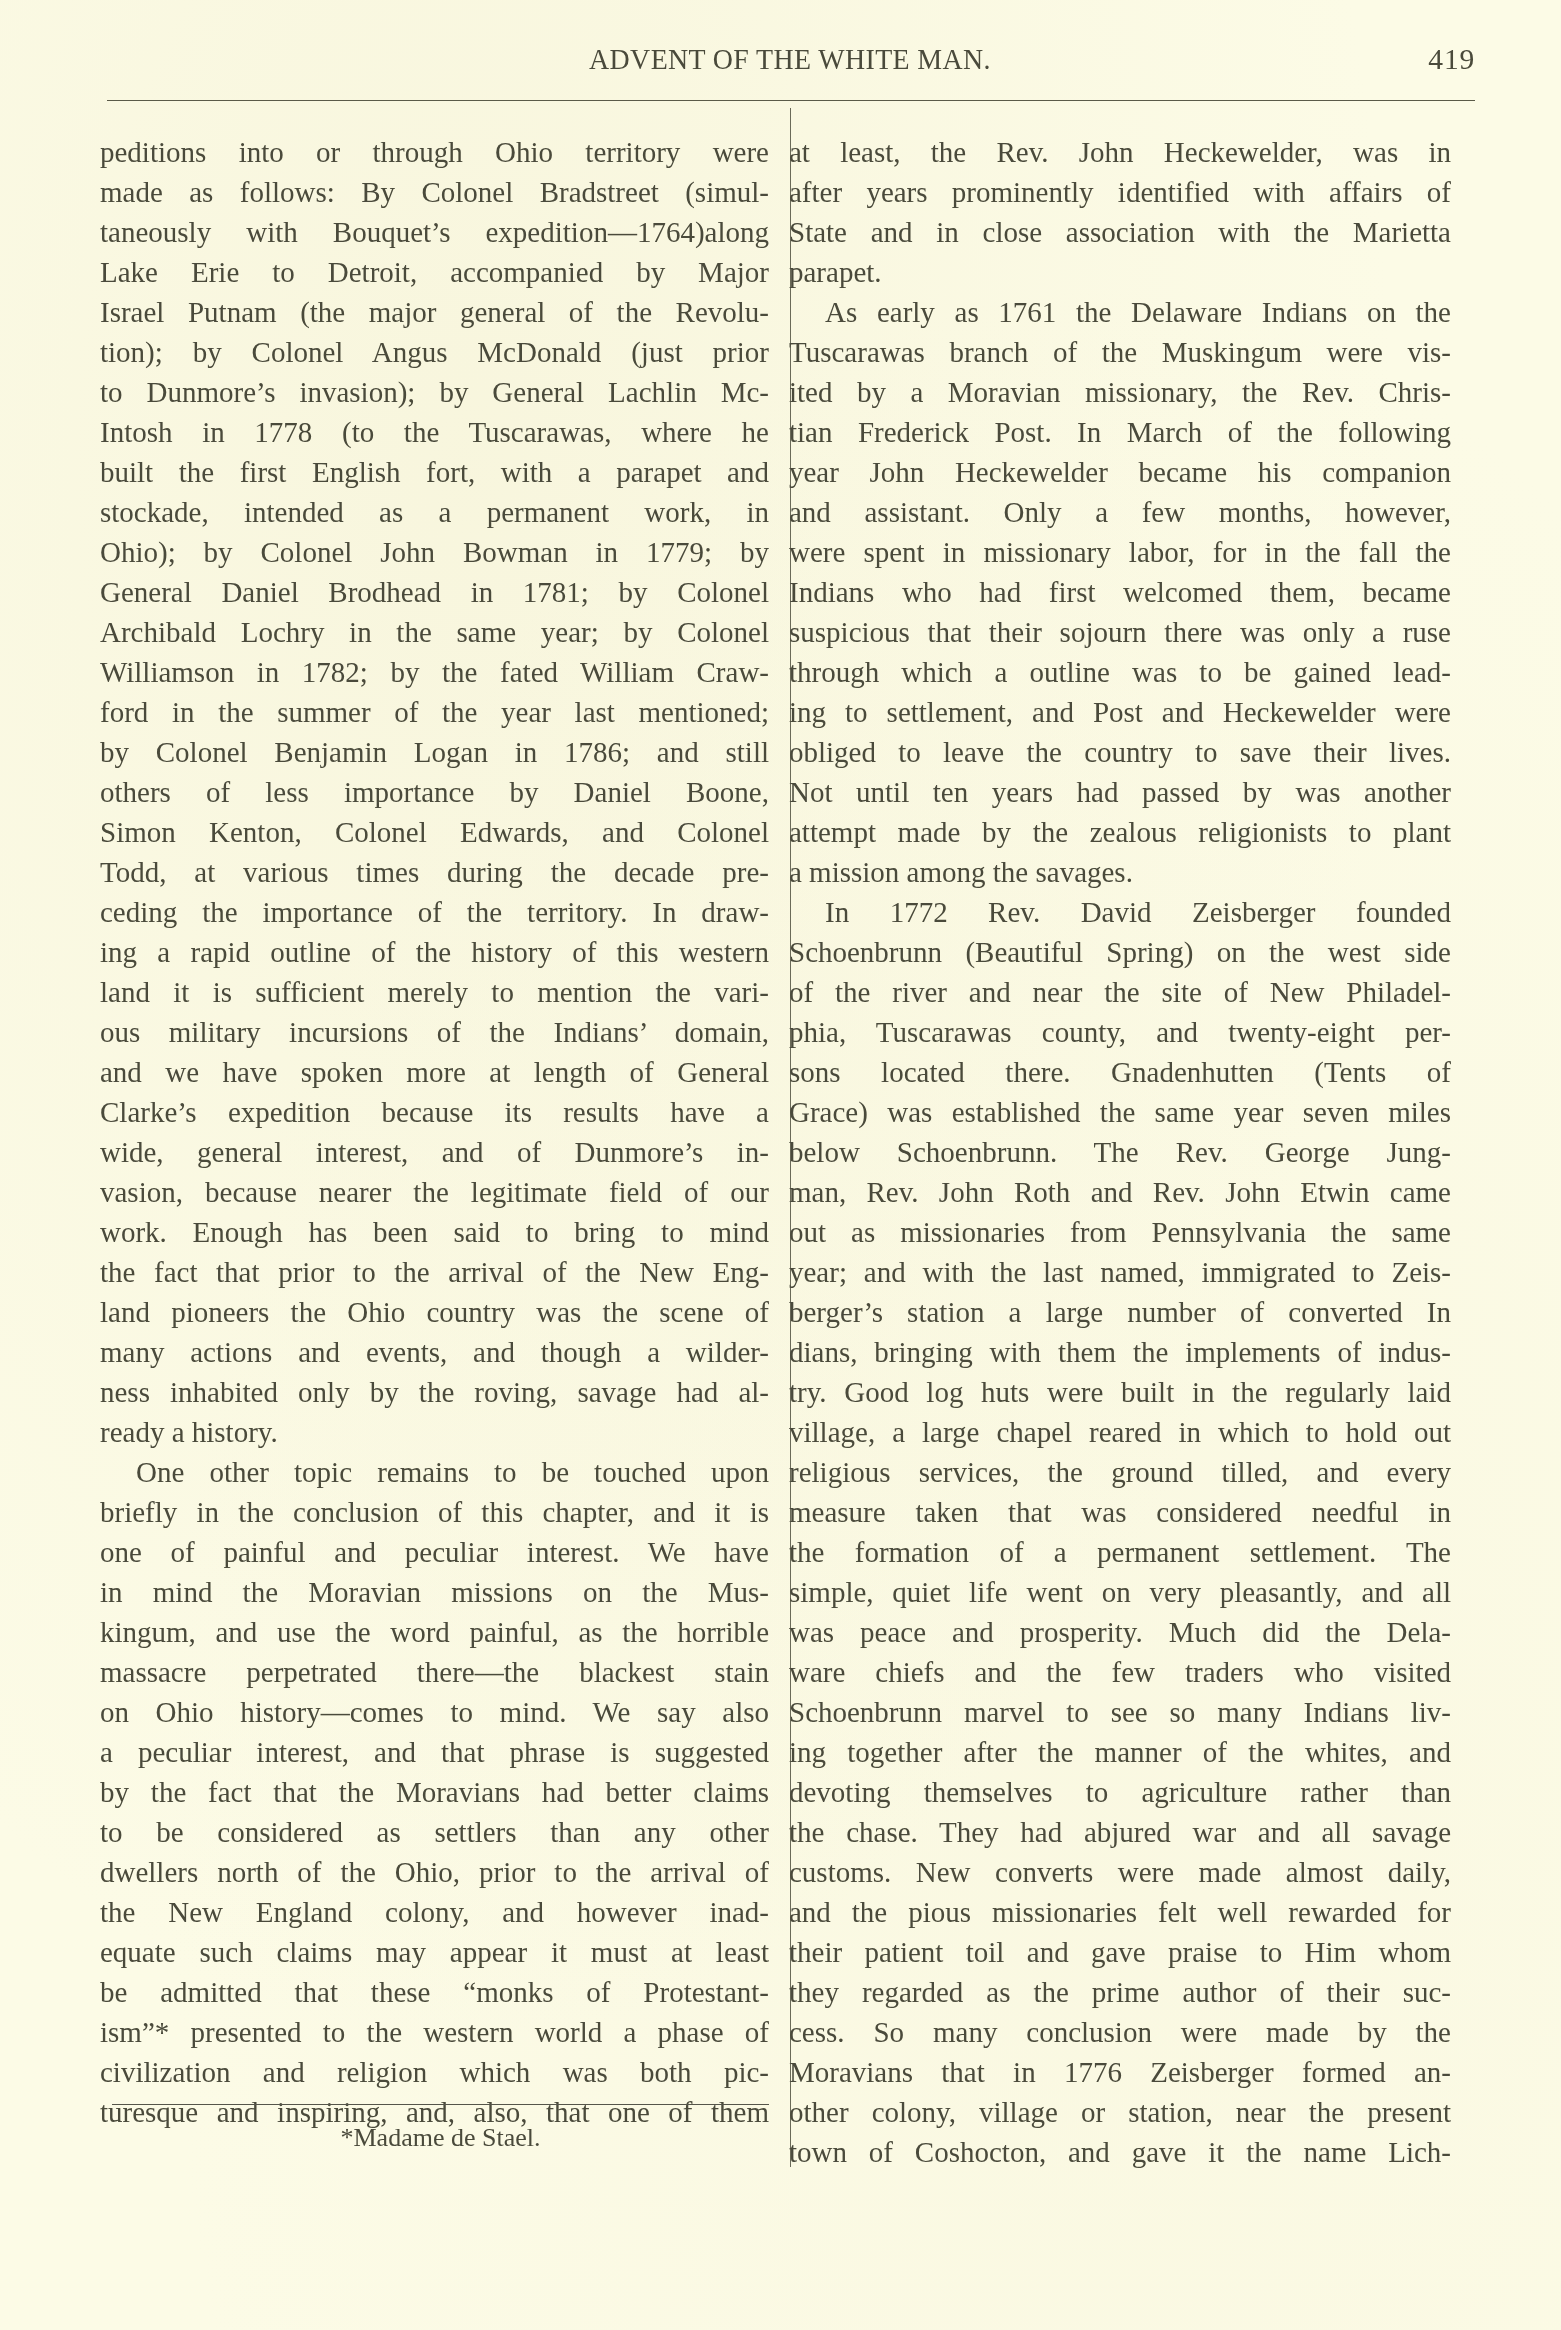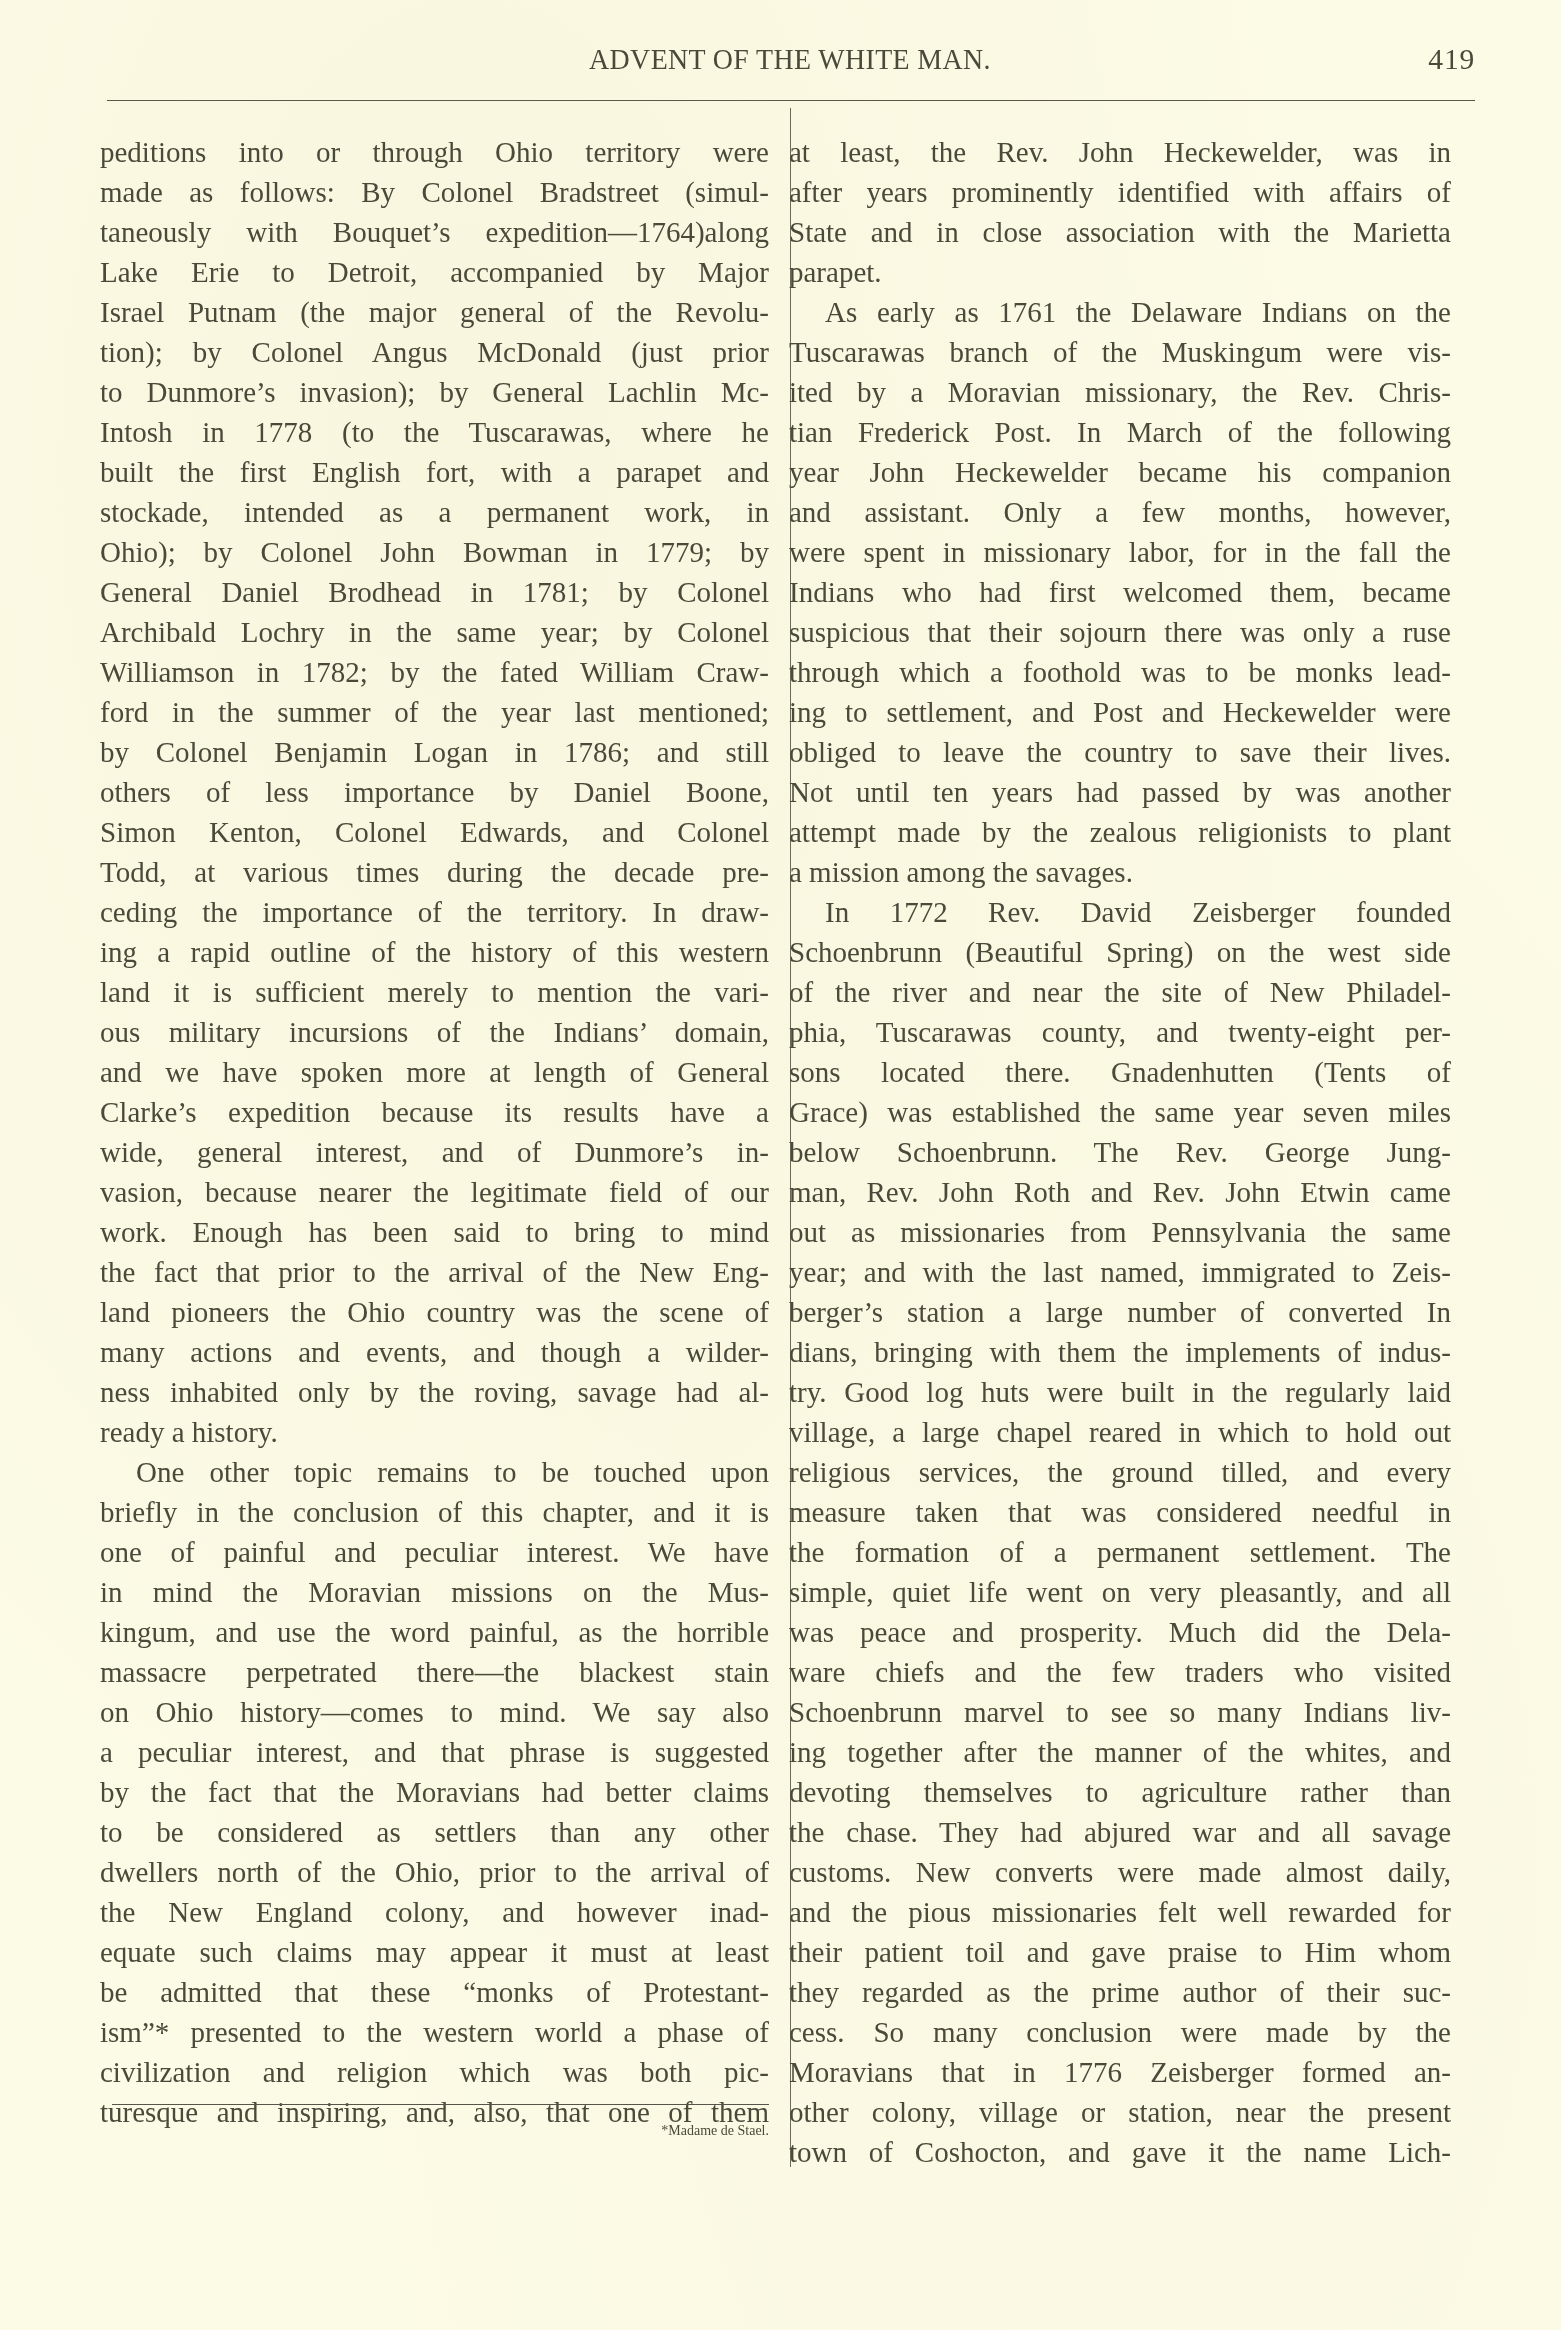--- a/index.html
+++ b/index.html
@@ -99,22 +99,22 @@
     top: 2104px;
     width: 657px;
     height: 0;
     border-top: 1.6px solid #55554a;
   }
   .footnote {
     position: absolute;
     left: 112px;
     width: 657px;
     top: 2123px;
-    text-align: right;
-    font-size: 14px;
+    text-align: center;
+    font-size: 26px;
     white-space: nowrap;
   }
 </style>
 </head>
 <body>
 
 <div class="page-bg"></div>
 
 <div class="running-head">
   <div class="running-title">ADVENT OF THE WHITE MAN.</div>
@@ -183,21 +183,21 @@
     <div class="line last">parapet.</div>
     <div class="line indent">As early as 1761 the Delaware Indians on the</div>
     <div class="line">Tuscarawas branch of the Muskingum were vis-</div>
     <div class="line">ited by a Moravian missionary, the Rev. Chris-</div>
     <div class="line">tian Frederick Post. In March of the following</div>
     <div class="line">year John Heckewelder became his companion</div>
     <div class="line">and assistant. Only a few months, however,</div>
     <div class="line">were spent in missionary labor, for in the fall the</div>
     <div class="line">Indians who had first welcomed them, became</div>
     <div class="line">suspicious that their sojourn there was only a ruse</div>
-    <div class="line">through which a foothold was to be monks lead-</div>
+    <div class="line">through which a outline was to be gained lead-</div>
     <div class="line">ing to settlement, and Post and Heckewelder were</div>
     <div class="line">obliged to leave the country to save their lives.</div>
     <div class="line">Not until ten years had passed by was another</div>
     <div class="line">attempt made by the zealous religionists to plant</div>
     <div class="line last">a mission among the savages.</div>
     <div class="line indent">In 1772 Rev. David Zeisberger founded</div>
     <div class="line">Schoenbrunn (Beautiful Spring) on the west side</div>
     <div class="line">of the river and near the site of New Philadel-</div>
     <div class="line">phia, Tuscarawas county, and twenty-eight per-</div>
     <div class="line">sons located there. Gnadenhutten (Tents of</div>

